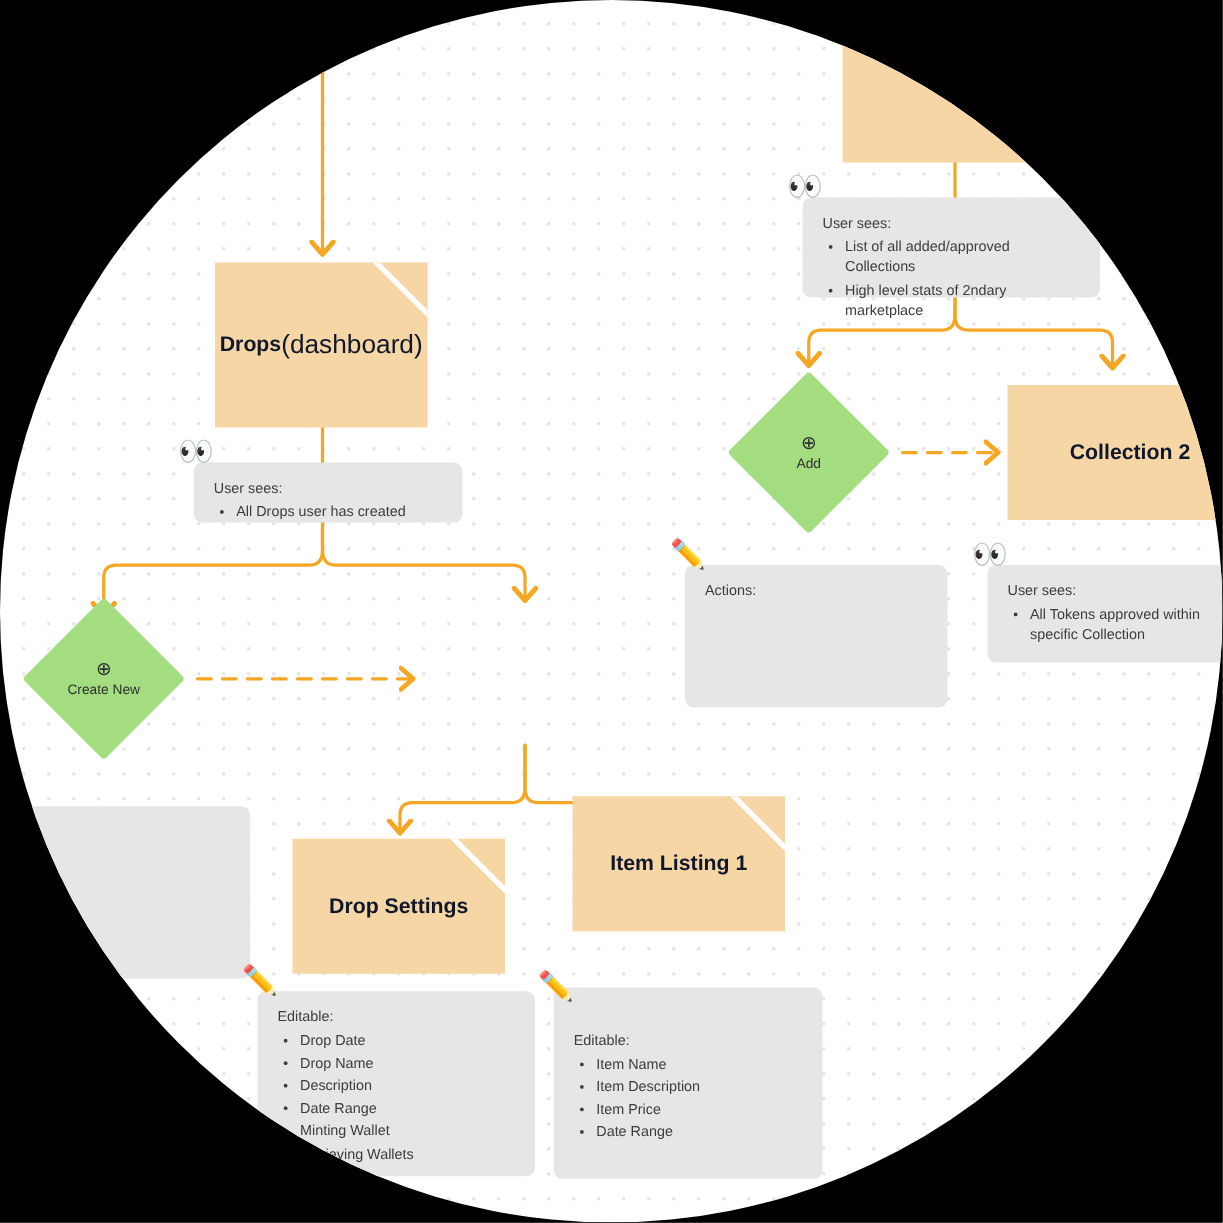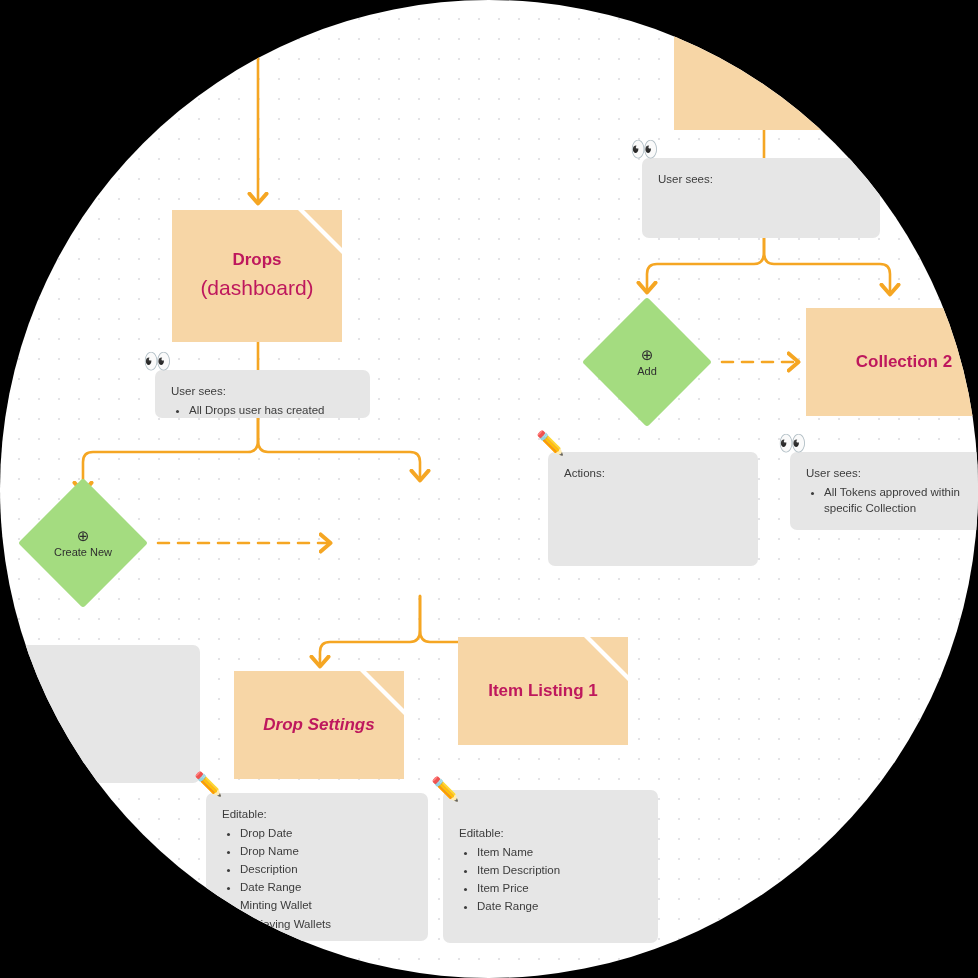--- a/index.html
+++ b/index.html
@@ -22,25 +22,25 @@
     border-radius:50%;
     overflow:hidden;
   }
   #edges{position:absolute;left:0;top:0;width:978px;height:978px;overflow:visible;}
 
   
   .doc{
     position:absolute;
     background:#f7d6a6;
     display:flex;
-    flex-direction:column;
+    flex-direction:row;
     align-items:center;
     justify-content:center;
     text-align:left;
-    color:#be185d;
+    color:#0f172a;
     box-sizing:border-box;
   }
   .doc .fold{
     position:absolute;
     right:0;top:0;
     width:44px;height:44px;
     background:#ffffff;
     clip-path:polygon(100% 0, 100% 100%, 0 0);
   }
   .doc .fold2{
@@ -144,21 +144,21 @@
       <div class="t2">(dashboard)</div>
     </div>
 
     <div class="doc" style="left:806px;top:308px;width:196px;height:108px;">
       <div class="fold"></div>
       <div class="fold2"></div>
       <div class="t1">Collection 2</div>
     </div>
 
 
-    <div class="doc" style="left:234px;top:671px;width:170px;height:108px;font-style:italic;">
+    <div class="doc" style="left:234px;top:671px;width:170px;height:108px;">
       <div class="fold"></div>
       <div class="fold2"></div>
       <div class="t1">Drop Settings</div>
     </div>
 
     <div class="doc" style="left:458px;top:637px;width:170px;height:108px;">
       <div class="fold"></div>
       <div class="fold2"></div>
       <div class="t1">Item Listing 1</div>
     </div>
@@ -175,20 +175,24 @@
       <div class="diamond" style="width:92px;height:92px;left:19px;top:19px;"></div>
       <div class="diamond-label">
         <span class="plus-icon">⊕</span>
         <span>Create New</span>
       </div>
     </div>
 
     <div class="note" style="left:642px;top:158px;width:238px;height:80px;">
       <span class="note-emoji">👀</span>
       <div class="note-title">User sees:</div>
+      <ul>
+        <li>List of all added/approved Collections</li>
+        <li>High level stats of 2ndary marketplace</li>
+      </ul>
     </div>
 
     <div class="note" style="left:155px;top:370px;width:215px;height:48px;">
       <span class="note-emoji">👀</span>
       <div class="note-title">User sees:</div>
       <ul>
         <li>All Drops user has created</li>
       </ul>
     </div>
 

